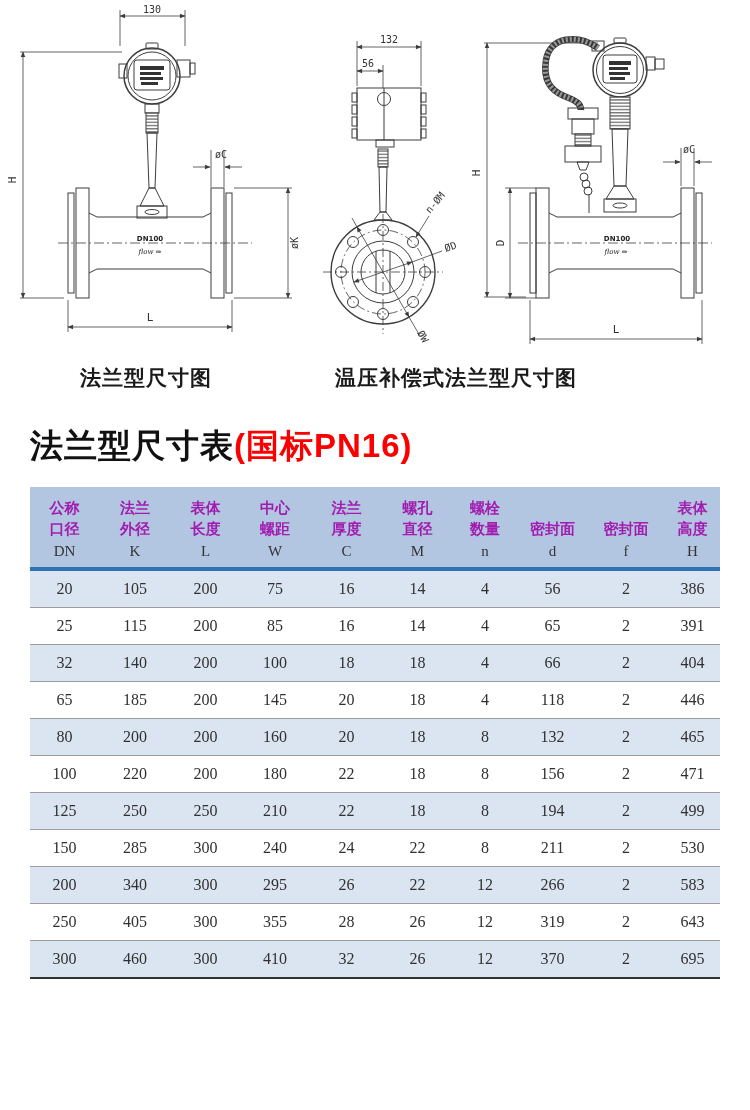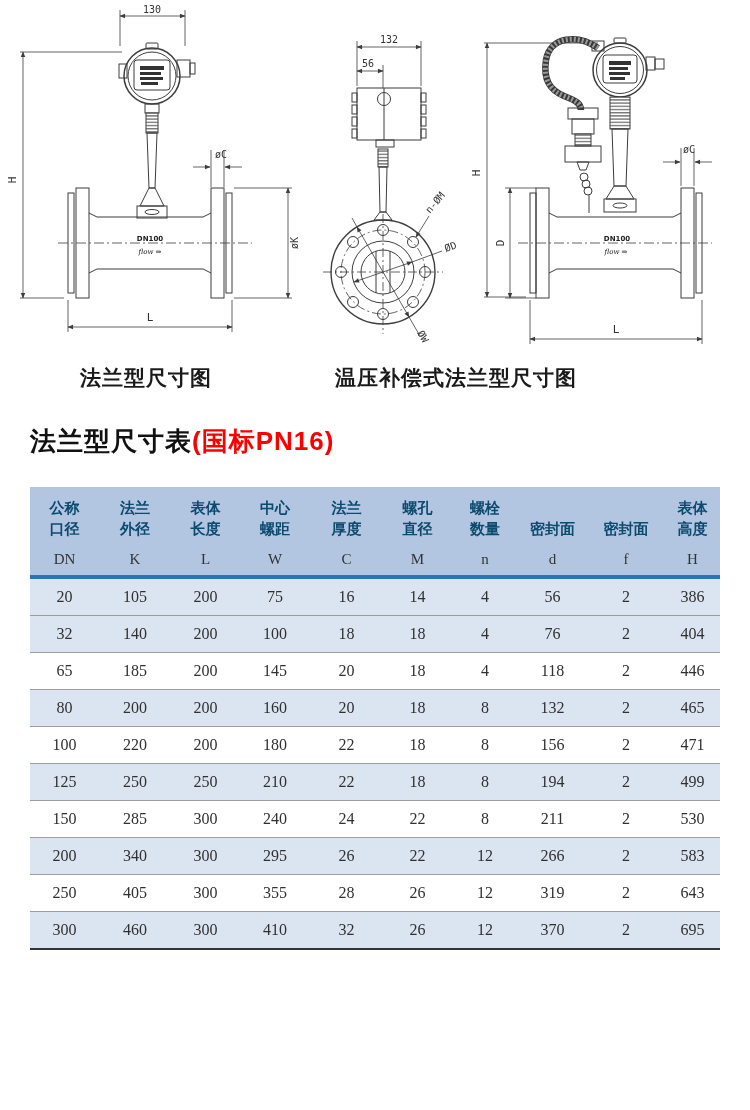--- a/index.html
+++ b/index.html
@@ -10,30 +10,30 @@
   .dimtxt{font-family:"DejaVu Sans Mono",monospace;font-size:10px;fill:#333;}
   .dimtxt.big{font-size:11px;}
   .tiny{font-family:"DejaVu Sans",sans-serif;font-size:7px;font-weight:bold;fill:#222;}
   .flowtxt{font-family:"DejaVu Serif",serif;font-style:italic;font-size:7px;fill:#222;}
   
   .caption{position:absolute;top:364px;font-size:21px;font-weight:bold;color:#1a1a1a;
            text-align:center;letter-spacing:1px;}
   .caption.c1{left:0;width:292px;}
   .caption.c2{left:310px;width:292px;}
   
-  .title{position:absolute;top:424px;left:30px;font-size:26px;font-weight:bold;color:#111;
+  .title{position:absolute;top:424px;left:30px;font-size:33px;font-weight:bold;color:#111;
          letter-spacing:1px;white-space:nowrap;}
   .title .red{color:#fc0000;}
   
   .tblwrap{position:absolute;top:487px;left:30px;width:690px;}
   table.dims{width:690px;border-collapse:collapse;table-layout:fixed;}
   table.dims th{background:#b2c6e2;vertical-align:bottom;padding:10px 0 5px;
                 border-bottom:4px solid #2e74b5;font-weight:bold;}
-  .h-zh{min-height:21px;font:bold 15px/21px "Liberation Sans",sans-serif;color:#0c4a6e;}
-  .h-code{font:15px/22px "Liberation Serif",serif;font-weight:normal;color:#333;text-align:center;margin-top:9px;}
+  .h-zh{min-height:21px;font:bold 15px/21px "Liberation Sans",sans-serif;color:#a21caf;}
+  .h-code{font:15px/22px "Liberation Serif",serif;font-weight:normal;color:#333;text-align:center;margin-top:1px;}
   table.dims td{height:34px;border-top:1px solid #9e9e9e;text-align:center;
                 font-family:"Liberation Serif",serif;font-size:16px;color:#303030;}
   table.dims tr.alt{background:#dbe5f1;}
   table.dims tr:last-child td{border-bottom:2px solid #333;}
   
   .note{position:absolute;top:1076px;right:30px;font-size:12px;font-weight:600;color:#111;
         letter-spacing:0.5px;}
 </style>
 </head>
 <body>
@@ -316,29 +316,41 @@
             <td>105</td>
             <td>200</td>
             <td>75</td>
             <td>16</td>
             <td>14</td>
             <td>4</td>
             <td>56</td>
             <td>2</td>
             <td>386</td>
           </tr>
+          <tr>
+            <td>25</td>
+            <td>115</td>
+            <td>200</td>
+            <td>85</td>
+            <td>16</td>
+            <td>14</td>
+            <td>4</td>
+            <td>65</td>
+            <td>2</td>
+            <td>391</td>
+          </tr>
           <tr class="alt">
             <td>32</td>
             <td>140</td>
             <td>200</td>
             <td>100</td>
             <td>18</td>
             <td>18</td>
             <td>4</td>
-            <td>76</td>
+            <td>66</td>
             <td>2</td>
             <td>404</td>
           </tr>
           <tr>
             <td>65</td>
             <td>185</td>
             <td>200</td>
             <td>145</td>
             <td>20</td>
             <td>18</td>

